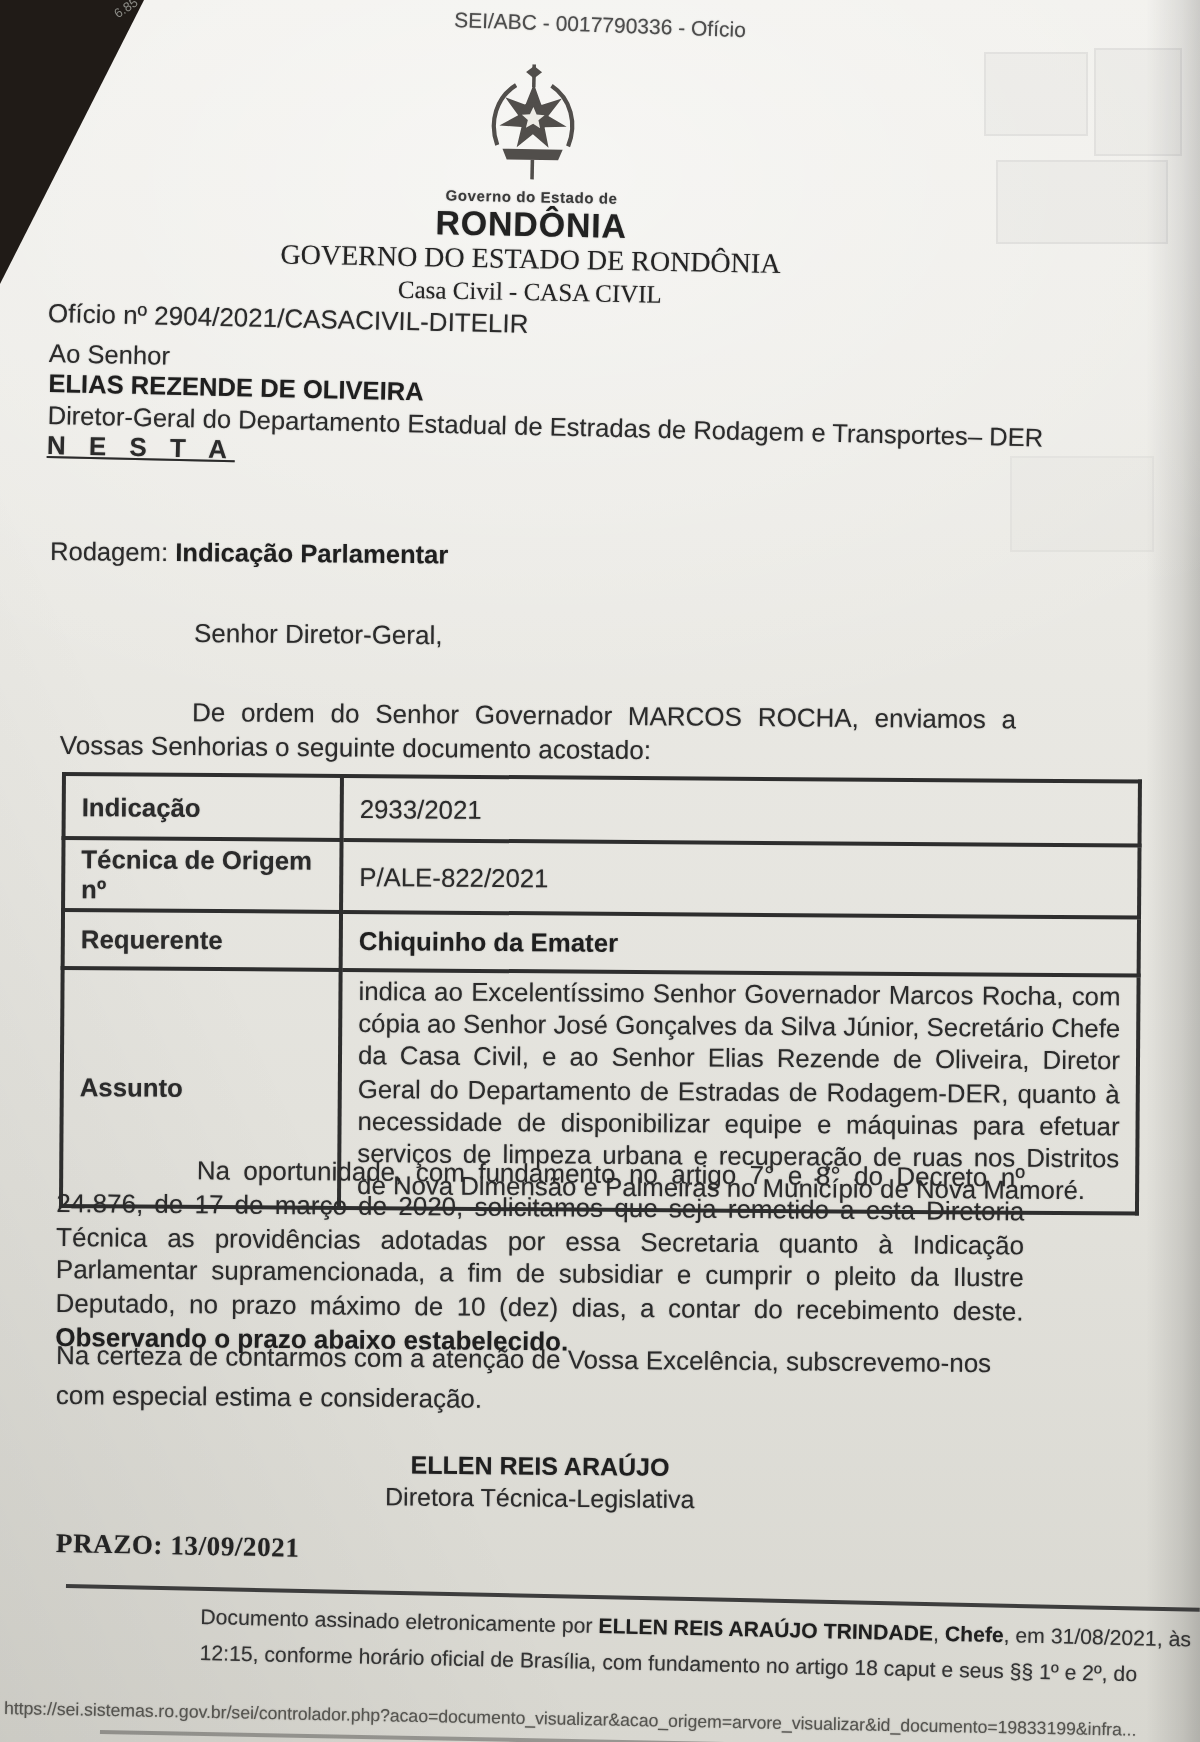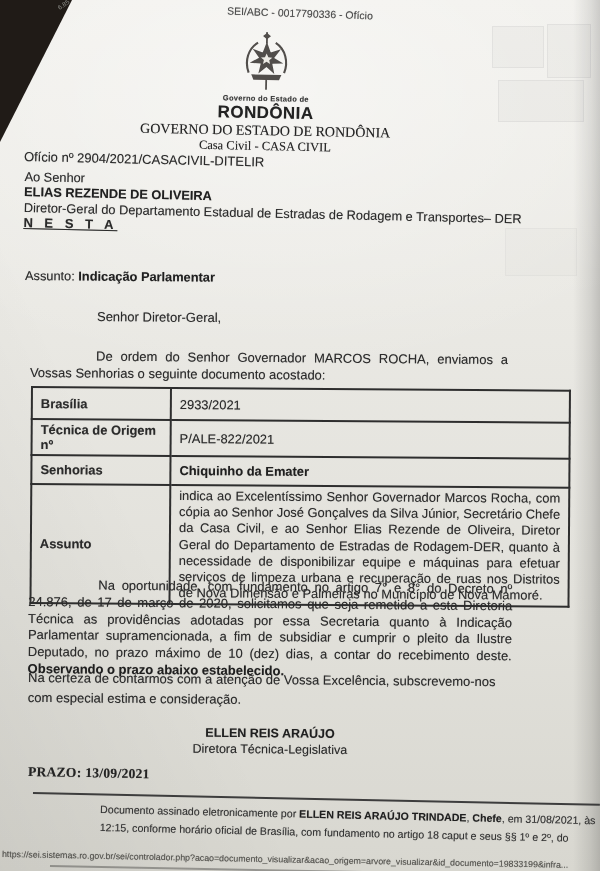--- a/index.html
+++ b/index.html
@@ -108,40 +108,40 @@
   <div class="txt oficio tilt-d">Ofício nº 2904/2021/CASACIVIL-DITELIR</div>
 
   <div class="txt addr tilt-d">
     <div>Ao Senhor</div>
     <div class="bold">ELIAS REZENDE DE OLIVEIRA</div>
     <div>Diretor-Geral do Departamento Estadual de Estradas de Rodagem e Transportes– DER</div>
     <div class="nesta">N E S T A</div>
   </div>
 
   <div class="txt assunto tilt-c">
-    <span>Assunto:</span>
+    <span>Rodagem:</span>
     <span class="bold">Indicação Parlamentar</span>
   </div>
 
   <div class="txt salut tilt-c">Senhor Diretor-Geral,</div>
 
   <div class="txt para intro tilt-c">De ordem do Senhor Governador MARCOS ROCHA, enviamos a Vossas Senhorias o seguinte documento acostado:</div>
 
   <table class="idx">
     <tbody>
         <tr class="r1">
-      <td class="lbl">Brasília</td>
+      <td class="lbl">Indicação</td>
       <td>2933/2021</td>
     </tr>
     <tr class="r2">
       <td class="lbl">Técnica de Origem nº</td>
       <td>P/ALE-822/2021</td>
     </tr>
     <tr class="r3">
-      <td class="lbl">Senhorias</td>
+      <td class="lbl">Requerente</td>
       <td class="bold">Chiquinho da Emater</td>
     </tr>
     <tr>
       <td class="lbl">Assunto</td>
       <td class="assu">indica ao Excelentíssimo Senhor Governador Marcos Rocha, com cópia ao Senhor José Gonçalves da Silva Júnior, Secretário Chefe da Casa Civil, e ao Senhor Elias Rezende de Oliveira, Diretor Geral do Departamento de Estradas de Rodagem-DER, quanto à necessidade de disponibilizar equipe e máquinas para efetuar serviços de limpeza urbana e recuperação de ruas nos Distritos de Nova Dimensão e Palmeiras no Município de Nova Mamoré.</td>
     </tr>
   </tbody>
     </table>
 
   <div class="txt para p2 tilt-c">

